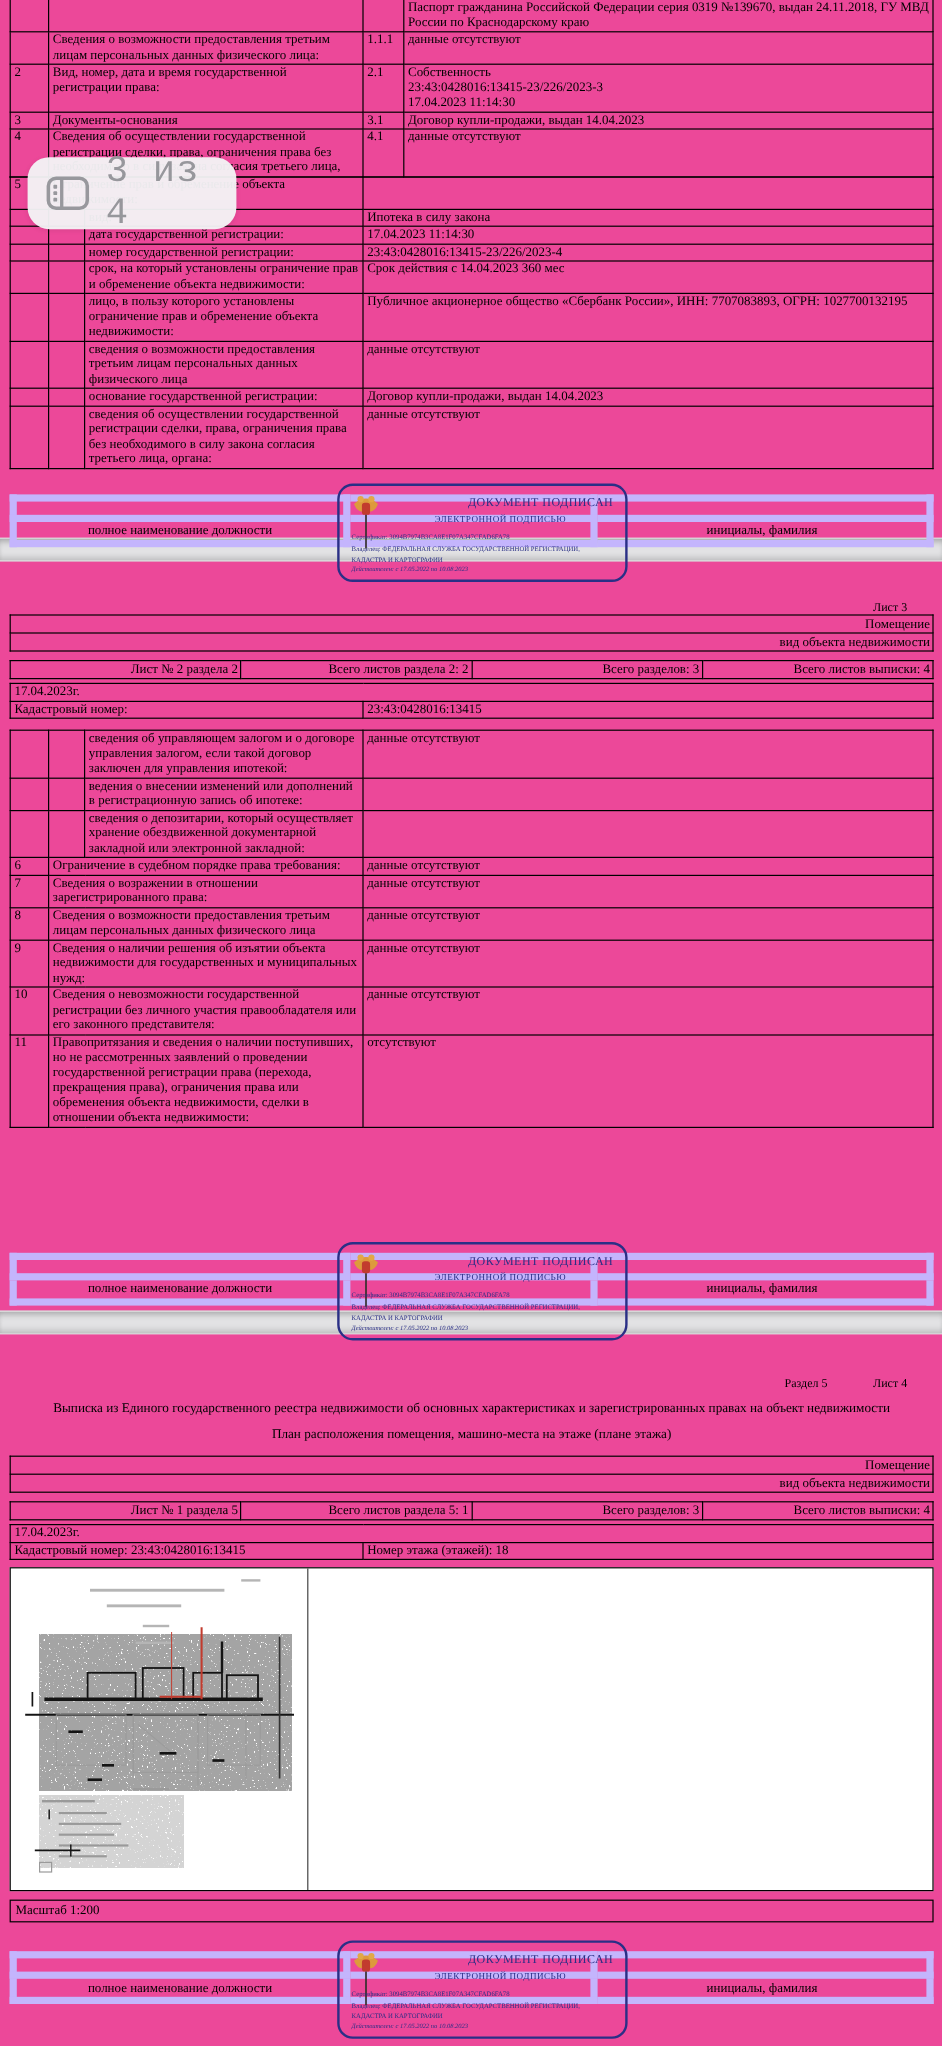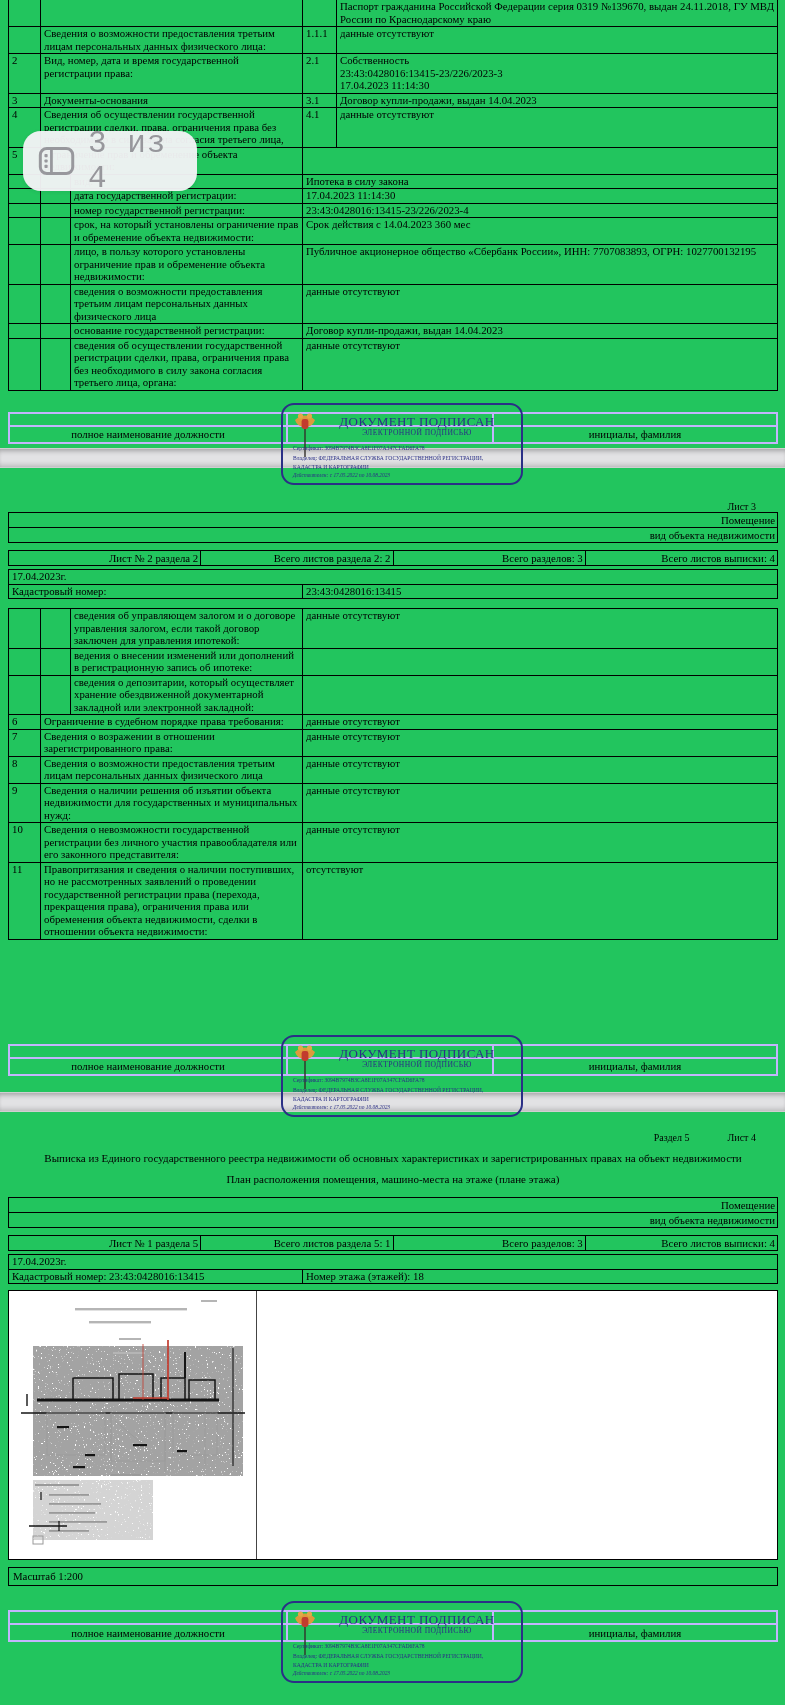--- a/index.html
+++ b/index.html
@@ -1,39 +1,39 @@
 <!DOCTYPE html>
 <html><head>
 <meta charset="utf-8">
 <style>
   html,body{margin:0;padding:0;background:#ffffff;}
   body{width:785px;font-family:"Liberation Serif","DejaVu Serif",serif;color:#000;}
   .screen{position:relative;width:785px;height:1705px;overflow:hidden;background:#fff;}
-  .page{position:relative;background:#22c55e;}
+  .page{position:relative;background:#ec4899;}
   .page-inner{padding:0 7px 0 8px;}
   .band{height:18px;background:#e2e2e4;border-top:1px solid #cfcfd1;border-bottom:1px solid #cfcfd1;
         box-shadow:inset 0 5px 5px -3px rgba(0,0,0,.28), inset 0 -5px 5px -3px rgba(0,0,0,.18);}
   
   table.doc{border-collapse:collapse;width:770px;font-size:10.8px;line-height:1.16;table-layout:fixed;}
   table.doc td{border:1px solid #000;padding:0 3px 1px 3px;vertical-align:top;word-wrap:break-word;}
   .pre{white-space:pre-line;}
   .cut-top tr:first-child td{border-top:none;}
   table.head{border-collapse:collapse;width:770px;font-size:10.8px;table-layout:fixed;}
   table.head td{border:1px solid #000;text-align:right;padding:1px 2px;} .gap3{height:3px;} .gap6{height:6px;} .gap7{height:7px;} .gap9{height:9px;} .gap12{height:12px;}
   .sheet-label-line{font-size:10px;text-align:right;padding-right:22px;}
   .rzd{display:inline-block;margin-right:38px;}
   .title-ctr{font-size:11px;text-align:center;}
   
   .sig{position:relative;width:770px;height:88px;}
   .sig table{position:absolute;left:0;top:12px;border-collapse:collapse;width:770px;font-size:10.8px;table-layout:fixed;}
-  .sig td{border:2px solid #c4b5fd;text-align:center;vertical-align:middle;padding:0;}
+  .sig td{border:6px solid #c4b5fd;text-align:center;vertical-align:middle;padding:0;}
   .sig .r1 td{height:11px;} .sig .r2 td{height:15px;}
   .stamp{position:absolute;left:273px;top:3px;width:238px;height:78px;border:2px solid #2a2f86;border-radius:13px;z-index:5;}
   .stamp-eagle{position:absolute;left:10px;top:5px;width:24px;height:48px;}
-  .stamp-t1{position:absolute;left:40px;top:9px;width:188px;text-align:center;color:#2a2f86;font-size:13px;letter-spacing:.4px;font-family:"Liberation Serif",serif;}
+  .stamp-t1{position:absolute;left:40px;top:9px;width:188px;text-align:right;color:#2a2f86;font-size:10px;letter-spacing:.4px;font-family:"Liberation Serif",serif;}
   .stamp-t2{position:absolute;left:40px;top:23px;width:188px;text-align:center;color:#2a2f86;font-size:7.6px;letter-spacing:.4px;}
   .stamp-cert{position:absolute;left:10px;top:40px;width:220px;color:#2a2f86;font-size:5.6px;}
   .stamp-own{position:absolute;left:10px;top:49px;width:210px;color:#2a2f86;font-size:5.6px;line-height:1.55;}
   .stamp-val{position:absolute;left:10px;top:67px;width:220px;color:#2a2f86;font-size:5.4px;font-style:italic;}
   
   .pill{position:absolute;left:23px;top:131px;width:174px;height:60px;background:rgba(243,243,245,.96);
         border-radius:18px;display:flex;align-items:center;padding-left:15px;box-sizing:border-box;z-index:50;
         box-shadow:0 1px 4px rgba(0,0,0,.07);}
   .pill-label{font-family:Liberation Mono, monospace;font-size:31px;color:#97979c;margin-left:13px;letter-spacing:1px;}
   
@@ -330,21 +330,21 @@
           <div class="stamp-own">Владелец: ФЕДЕРАЛЬНАЯ СЛУЖБА ГОСУДАРСТВЕННОЙ РЕГИСТРАЦИИ, КАДАСТРА И КАРТОГРАФИИ</div>
           <div class="stamp-val">Действителен: с 17.05.2022 по 10.08.2023</div>
         </div>
       </div>
     </div>
   </section>
 
   <div class="band"></div>
 
   <section class="page" style="height:599px;">
-    <div class="page-inner" style="padding-top:20px;">
+    <div class="page-inner" style="padding-top:36px;">
       <div class="sheet-label-line">
         <span class="rzd">Раздел 5</span><span>Лист 4</span>
       </div>
       <div class="gap9"></div>
       <div class="title-ctr">Выписка из Единого государственного реестра недвижимости об основных характеристиках и зарегистрированных правах на объект недвижимости</div>
       <div class="gap9"></div>
       <div class="title-ctr">План расположения помещения, машино-места на этаже (плане этажа)</div>
       <div class="gap12"></div>
       <table class="head">
         <tbody>

